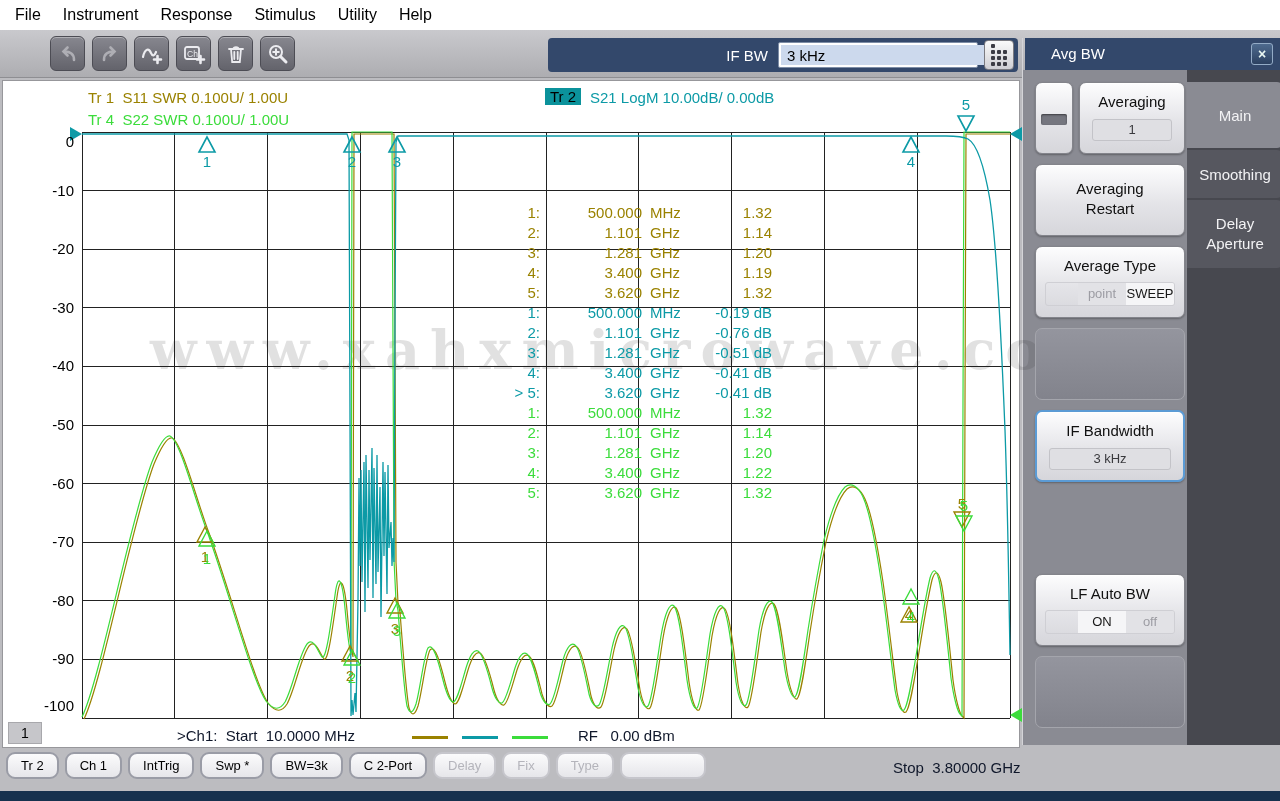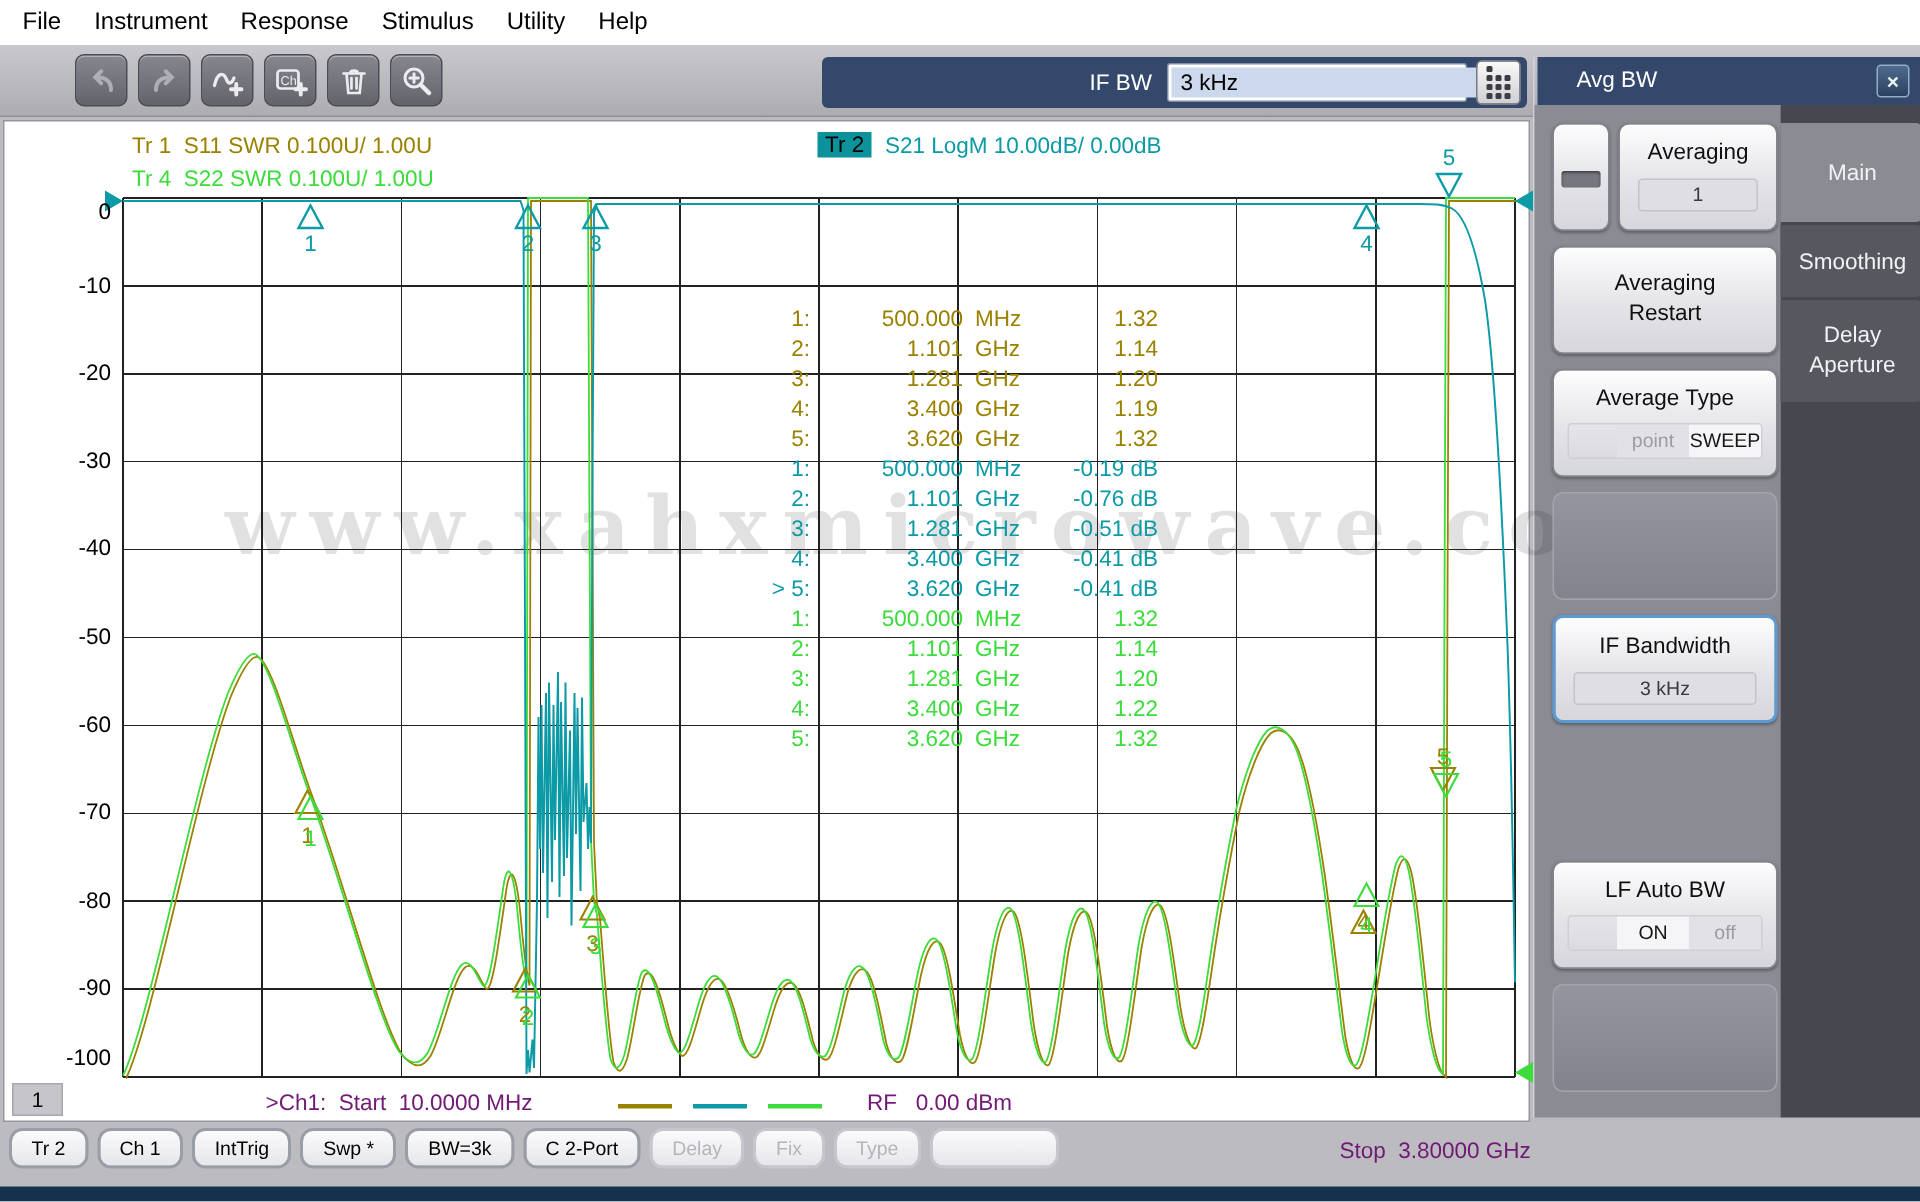--- a/index.html
+++ b/index.html
@@ -46,21 +46,21 @@
 
   .mtable { position:absolute; left:484px; z-index:4; font-size:15px; }
   .mrow { display:flex; height:20px; line-height:20px; }
   .mrow .c1 { width:56px; text-align:right; }
   .mrow .c2 { width:102px; text-align:right; }
   .mrow .c3 { width:46px; text-align:left; padding-left:8px; }
   .mrow .c4 { width:84px; text-align:right; }
 
   .chan-tab { position:absolute; left:8px; top:722px; width:34px; height:22px; background:#c6c6ca;
               border:1px solid #a8a8ac; text-align:center; line-height:20px; font-size:14px; z-index:4; }
-  .stat-text { position:absolute; font-size:15px; color:#701a75; white-space:pre; z-index:4; }
+  .stat-text { position:absolute; font-size:15px; color:#0f172a; white-space:pre; z-index:4; }
   .dash { position:absolute; top:736px; width:36px; height:3px; z-index:4; }
 
   
   .side-panel { position:absolute; left:1022px; top:38px; width:258px; height:707px; border-left:1px solid #d4d4d8; }
   .panel-bg-left { position:absolute; left:0; top:32px; width:164px; height:675px; background:#8a8b93; }
   .panel-bg-right { position:absolute; left:164px; top:32px; width:94px; height:675px; background:#47484f; }
   .panel-title { position:absolute; left:2px; top:0; width:256px; height:32px; background:#33486b; z-index:4;
                  color:#fff; font-size:15px; line-height:32px; padding-left:26px; }
   .close-btn { position:absolute; right:8px; top:5px; width:22px; height:22px; border-radius:3px;
                background:linear-gradient(#4e6a8e,#2c4161); border:1px solid #93abc6; color:#e8f6f2;

